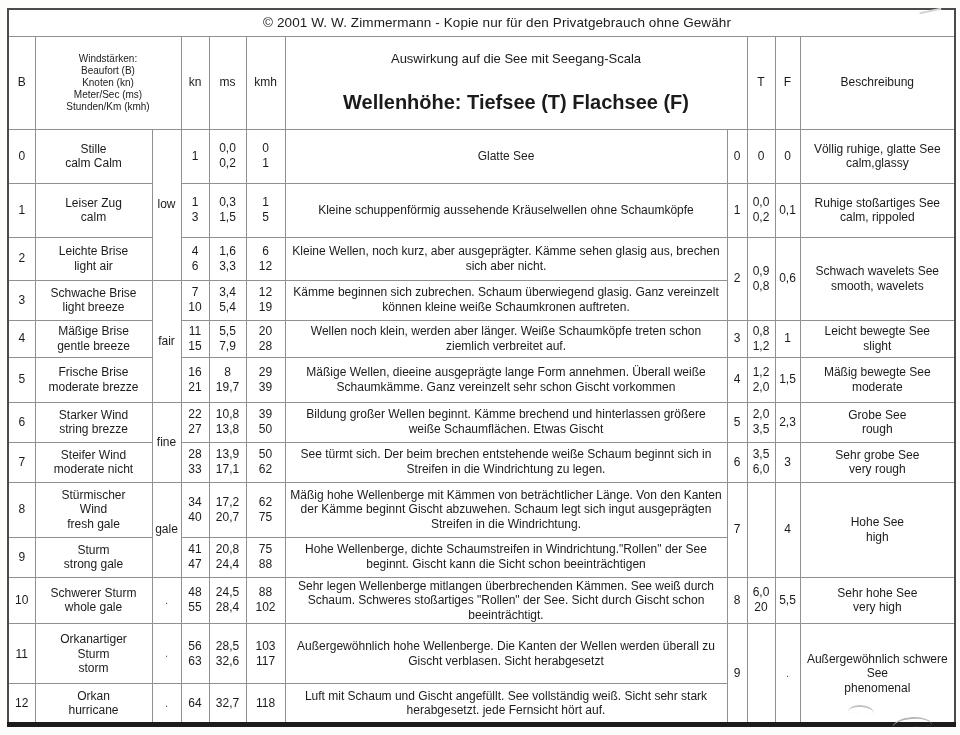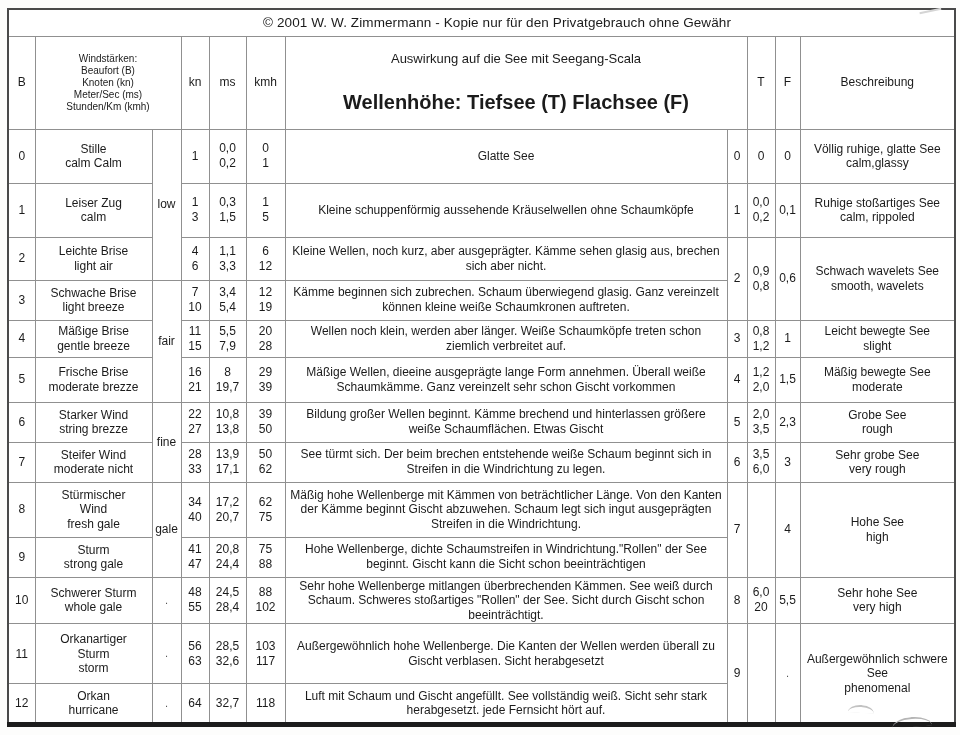--- a/index.html
+++ b/index.html
@@ -146,21 +146,21 @@
     <td>2</td>
     <td>
           <div class="nm">Leichte Brise</div>
           <div>light air</div>
         </td>
     <td class="num-cell">
           <div>4</div>
           <div>6</div>
         </td>
     <td class="num-cell">
-          <div>1,1</div>
+          <div>1,6</div>
           <div>3,3</div>
         </td>
     <td class="num-cell">
           <div>6</div>
           <div>12</div>
         </td>
     <td class="effect-cell">Kleine Wellen, noch kurz, aber ausgeprägter. Kämme sehen glasig aus, brechen sich aber nicht.</td>
     <td rowspan="2">2</td>
     <td rowspan="2" class="num-cell">
           <div>0,9</div>
@@ -386,21 +386,21 @@
           <div>55</div>
         </td>
     <td class="num-cell">
           <div>24,5</div>
           <div>28,4</div>
         </td>
     <td class="num-cell">
           <div>88</div>
           <div>102</div>
         </td>
-    <td class="effect-cell">Sehr hohe Wellenberge mitlangen überbrechenden Kämmen. See weiß durch Schaum. Schweres stoßartiges "Rollen" der See. Sicht durch Gischt schon beeinträchtigt.</td>
+    <td class="effect-cell">Sehr legen Wellenberge mitlangen überbrechenden Kämmen. See weiß durch Schaum. Schweres stoßartiges "Rollen" der See. Sicht durch Gischt schon beeinträchtigt.</td>
     <td>8</td>
     <td class="num-cell">
           <div>6,0</div>
           <div>20</div>
         </td>
     <td>5,5</td>
     <td>
           <div>Sehr hohe See</div>
           <div>very high</div>
         </td>

